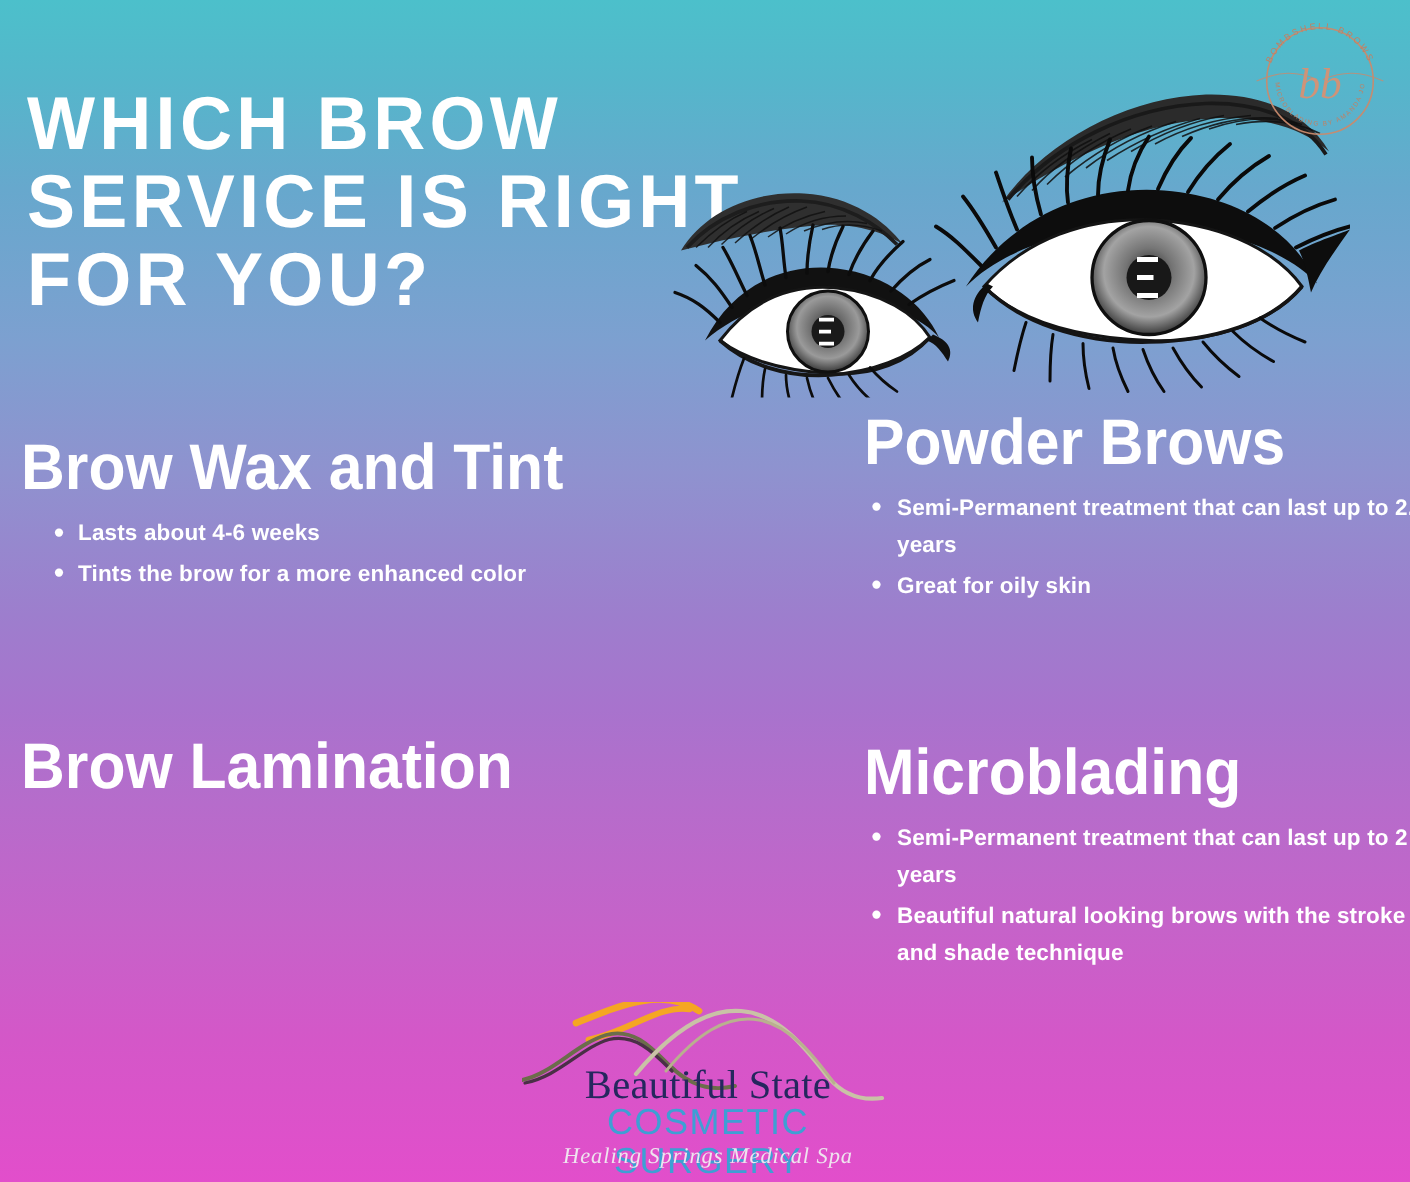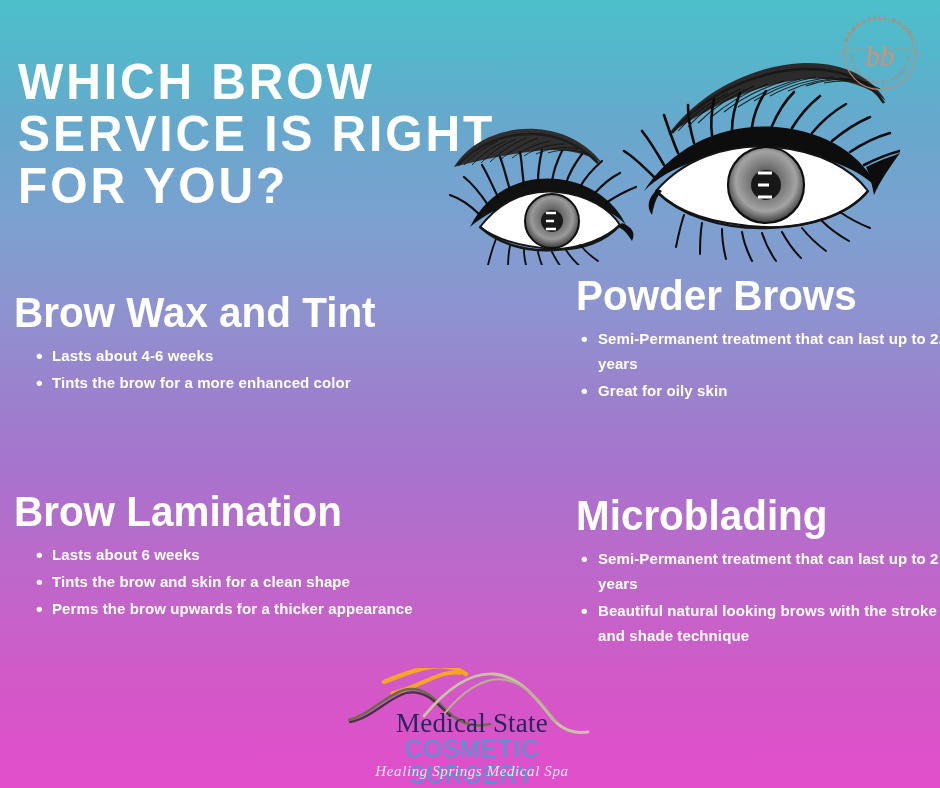--- a/index.html
+++ b/index.html
@@ -341,42 +341,37 @@
   <div class="section col-right sec-pow">
     <h2 class="sec-head">Powder Brows</h2>
     <ul class="sec-list">
       <li>Semi-Permanent treatment that can last up to 2.2 years</li>
       <li>Great for oily skin</li>
     </ul>
   </div>
 
   <div class="section col-left sec-lam">
     <h2 class="sec-head">Brow Lamination</h2>
-    <ul class="sec-list">
-      <li>Lasts about 6 weeks</li>
-      <li>Tints the brow and skin for a clean shape</li>
-      <li>Perms the brow upwards for a thicker appearance</li>
-    </ul>
   </div>
 
   <div class="section col-right sec-mic">
     <h2 class="sec-head">Microblading</h2>
     <ul class="sec-list">
       <li>Semi-Permanent treatment that can last up to 2 years</li>
       <li>Beautiful natural looking brows with the stroke and shade technique</li>
     </ul>
   </div>
 
   <div class="logo">
     <svg class="logo-art" viewBox="0 0 248 70" xmlns="http://www.w3.org/2000/svg">
       <path d="M44 18 C70 14 92 -4 112 0" fill="none" stroke="#f5a623" stroke-width="4" stroke-linecap="round" transform="translate(0,6) rotate(-2 78 9)"></path>
       <path d="M36 14 C66 2 94 -10 118 6" fill="none" stroke="#f5a623" stroke-width="4.5" stroke-linecap="round"></path>
       <path d="M0 52 C20 48 36 28 56 22 C74 17 86 30 98 42 C112 56 126 60 142 56" fill="none" stroke="#6b6d4a" stroke-width="2.6" stroke-linecap="round"></path>
       <path d="M2 54 C24 50 40 30 58 25 C76 21 88 34 100 46" fill="none" stroke="#4a2f46" stroke-width="2.2" stroke-linecap="round"></path>
       <path d="M76 48 C96 24 120 4 146 6 C172 8 190 32 204 50 C214 62 226 66 240 64" fill="none" stroke="#c9c2a6" stroke-width="2.8" stroke-linecap="round"></path>
       <path d="M96 46 C116 22 136 8 158 12 C180 16 196 38 208 54" fill="none" stroke="#b9b08e" stroke-width="2" stroke-linecap="round"></path>
     </svg>
-    <div class="logo-line1">Medical State</div>
+    <div class="logo-line1">Beautiful State</div>
     <div class="logo-line2">COSMETIC SURGERY</div>
     <div class="logo-line3">Healing Springs Medical Spa</div>
   </div>
 
 </div>
 
 </body></html>

